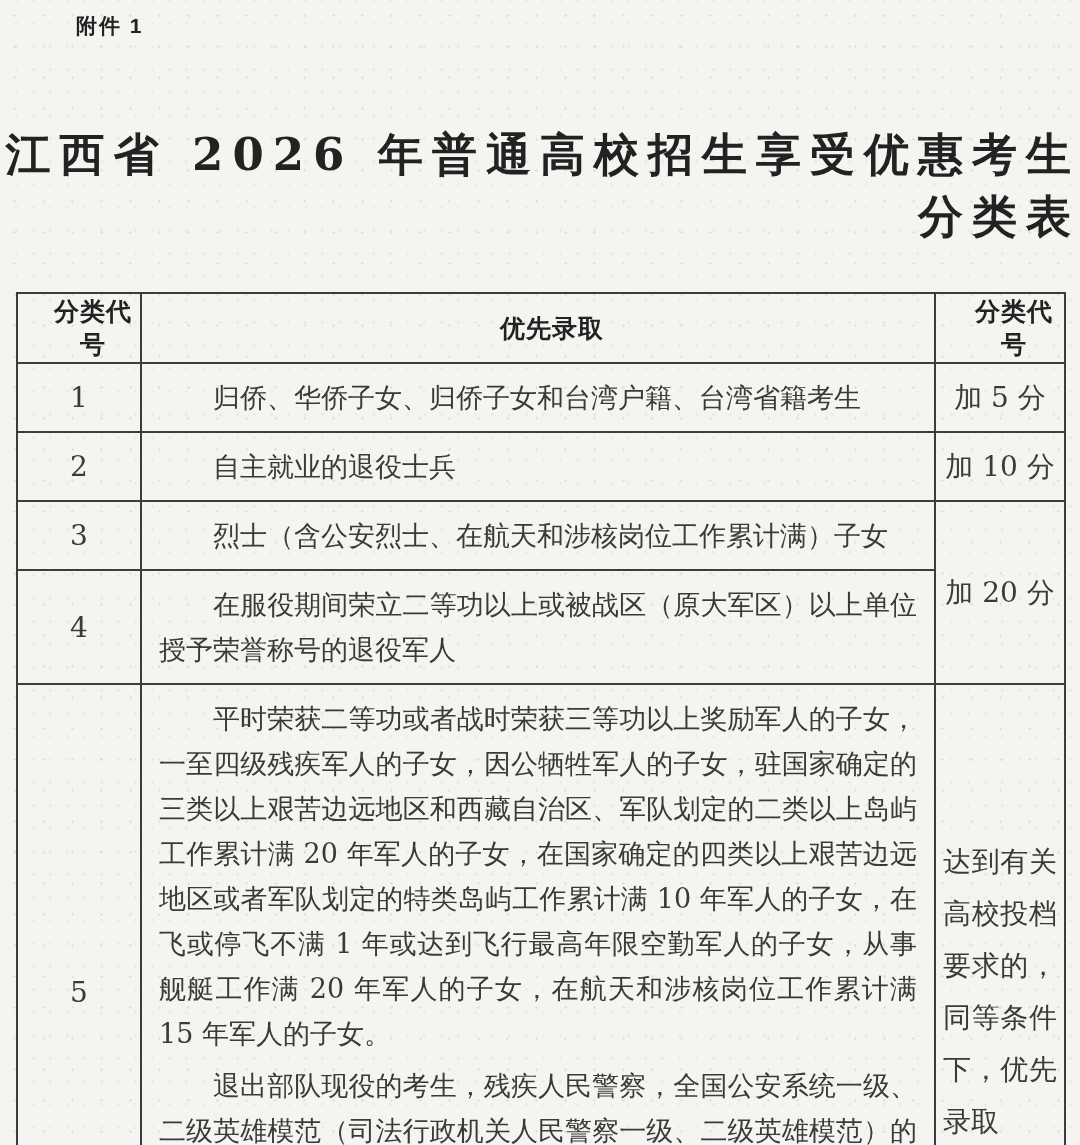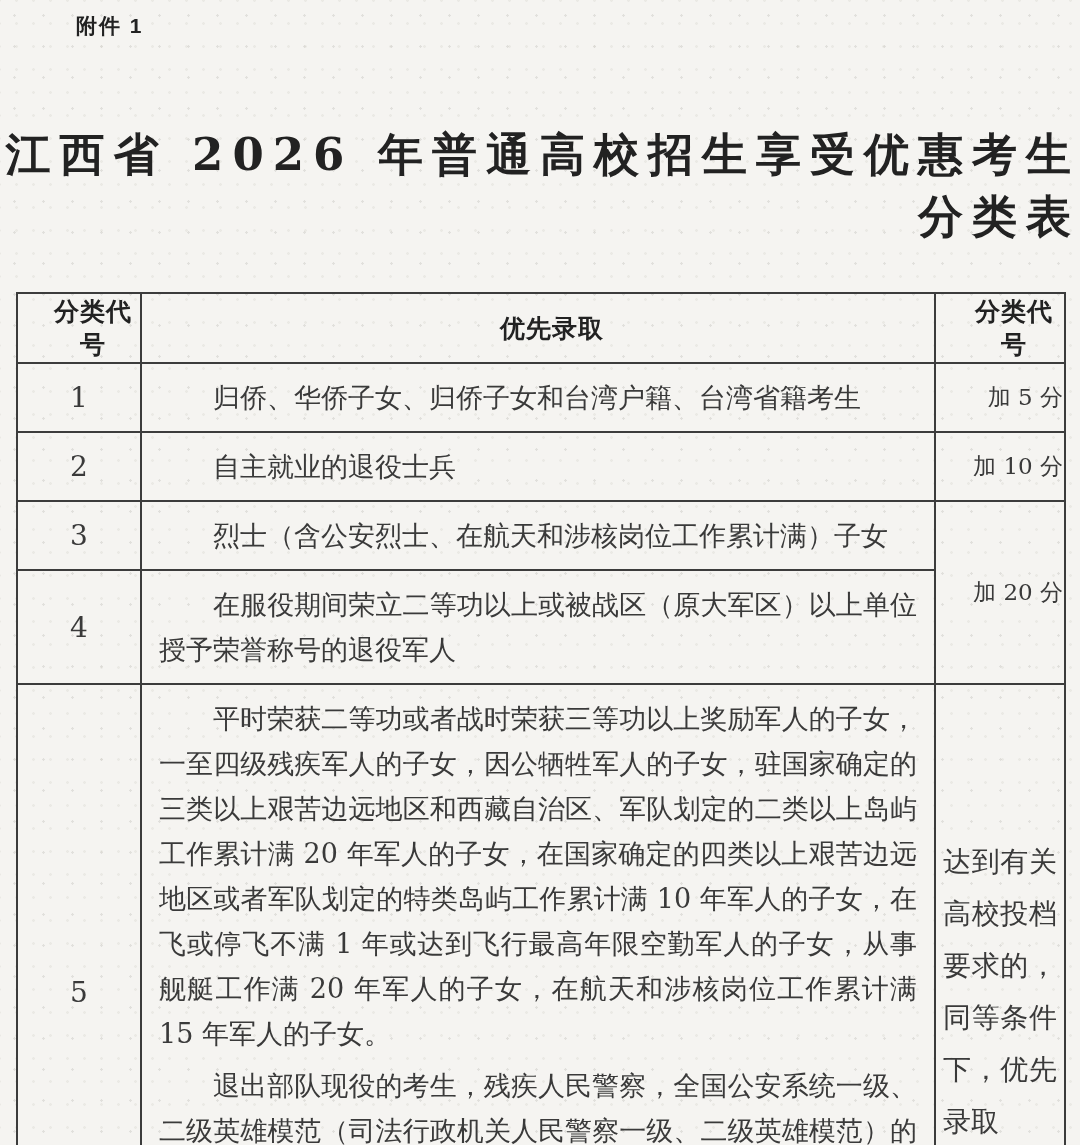--- a/index.html
+++ b/index.html
@@ -42,21 +42,21 @@
     height:48px;letter-spacing:1px;padding-left:29px;
   }
   td.code{
     text-align:center;font-size:28px;
   }
   td.target{
     font-size:27px;padding:4px 10px;text-align:justify;
   }
   td.target p{margin:7px;text-indent:2em;line-height:45px;}
   td.policy{
-    text-align:right;font-size:23px;white-space:nowrap;
+    text-align:center;font-size:28px;white-space:nowrap;
   }
   tr.r-single{height:51px;}
   tr.r-double{height:84px;}
   tr.r-big{height:505px;}
   td.policy-big{
     font-size:28px;line-height:52px;
     padding:0 7px;text-align:justify;text-justify:inter-ideograph;
     white-space:normal;vertical-align:middle;
   }
 </style>

